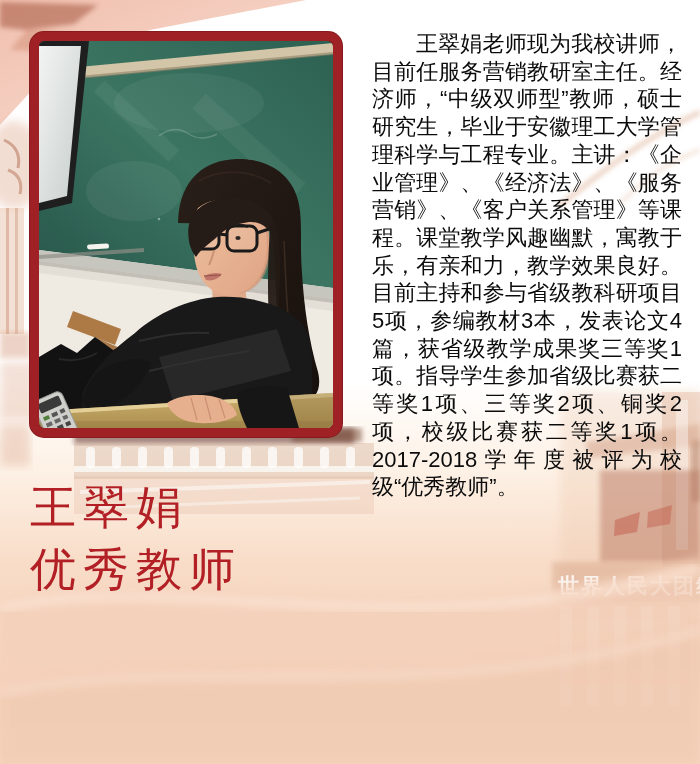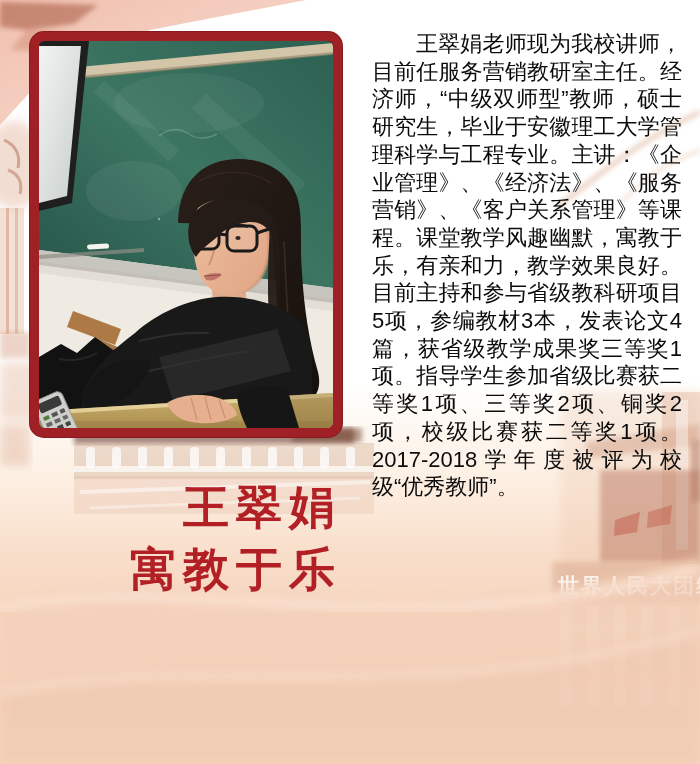--- a/index.html
+++ b/index.html
@@ -4,22 +4,22 @@
 <style>
   html,body{margin:0;padding:0;}
   body{width:700px;height:764px;overflow:hidden;font-family:"Liberation Sans","DejaVu Sans",sans-serif;}
   .page{position:relative;width:700px;height:764px;overflow:hidden;
     background:linear-gradient(180deg,#ffffff 0%,#ffffff 50%,#fdf0e4 62%,#f8dcc7 74%,#f5d2bb 88%,#f6d4be 100%);}
   .wm{position:absolute;left:0;top:0;pointer-events:none;}
   .photo-frame{position:absolute;left:30px;top:32px;width:312px;height:405px;box-sizing:border-box;
     border:9px solid #a02125;border-radius:14px;background:#1a1a1a;
     box-shadow:0 0 0 1px #871a1e, inset 0 0 0 1px #7e181c;}
   .photo-frame .inner{width:294px;height:387px;border-radius:6px;overflow:hidden;display:block;}
-  .title-block{position:absolute;left:30px;top:476px;width:312px;text-align:right;
-    color:#b22026;font-weight:bold;font-size:46px;line-height:62px;letter-spacing:7px;}
+  .title-block{position:absolute;left:30px;top:476px;width:312px;text-align:left;
+    color:#b22026;font-weight:normal;font-size:46px;line-height:62px;letter-spacing:7px;}
   .bio{position:absolute;left:372px;top:30px;width:310px;
     color:#0b0b0b;font-weight:normal;font-size:22px;line-height:27.7px;
     text-align:justify;text-justify:inter-ideograph;text-indent:2em;}
 </style>
 </head>
 <body>
 
 <div class="page">
 
   <svg class="wm" width="700" height="764" viewBox="0 0 700 764">
@@ -238,18 +238,18 @@
         <rect x="6" y="384" width="6" height="4" fill="#444444"></rect>
         <rect x="15" y="384" width="6" height="4" fill="#444444"></rect>
         <rect x="24" y="384" width="5" height="4" fill="#444444"></rect>
         <rect x="6" y="392" width="23" height="5" rx="1.5" fill="#b03228"></rect>
       </g>
     </svg>
   </div>
 
   <div class="title-block">
     <div>王翠娟</div>
-    <div>寓教于乐</div>
+    <div>优秀教师</div>
   </div>
 
   <div class="bio">王翠娟老师现为我校讲师，目前任服务营销教研室主任。经济师，“中级双师型”教师，硕士研究生，毕业于安徽理工大学管理科学与工程专业。主讲：《企业管理》、《经济法》、《服务营销》、《客户关系管理》等课程。课堂教学风趣幽默，寓教于乐，有亲和力，教学效果良好。目前主持和参与省级教科研项目5项，参编教材3本，发表论文4篇，获省级教学成果奖三等奖1项。指导学生参加省级比赛获二等奖1项、三等奖2项、铜奖2项，校级比赛获二等奖1项。2017-2018学年度被评为校级“优秀教师”。</div>
 
 </div>
 
 </body></html>

